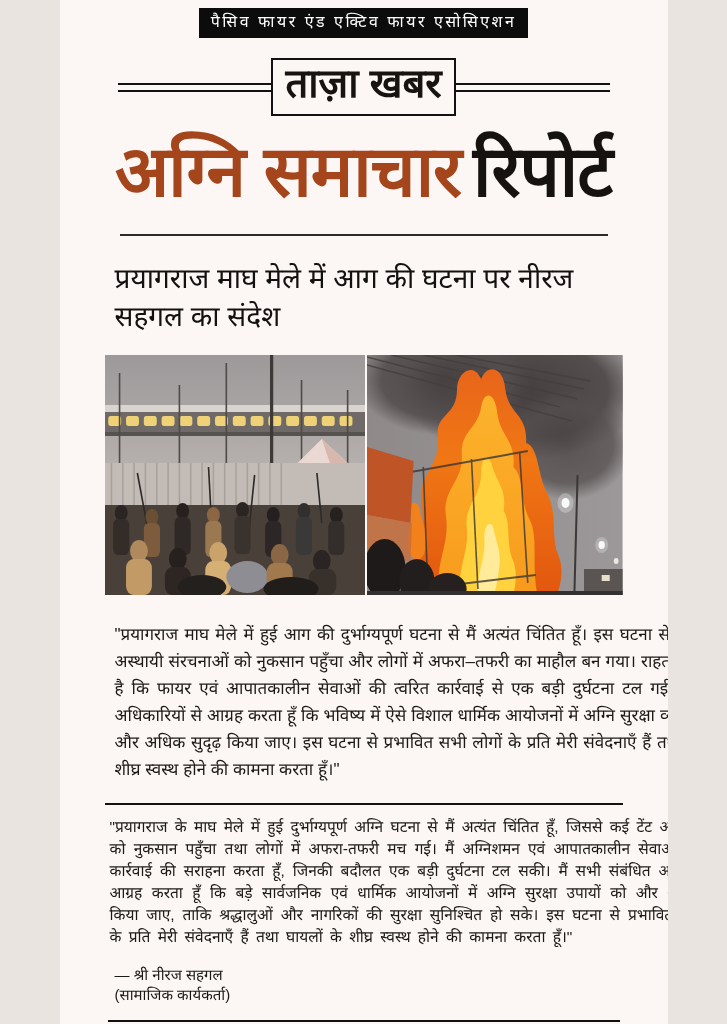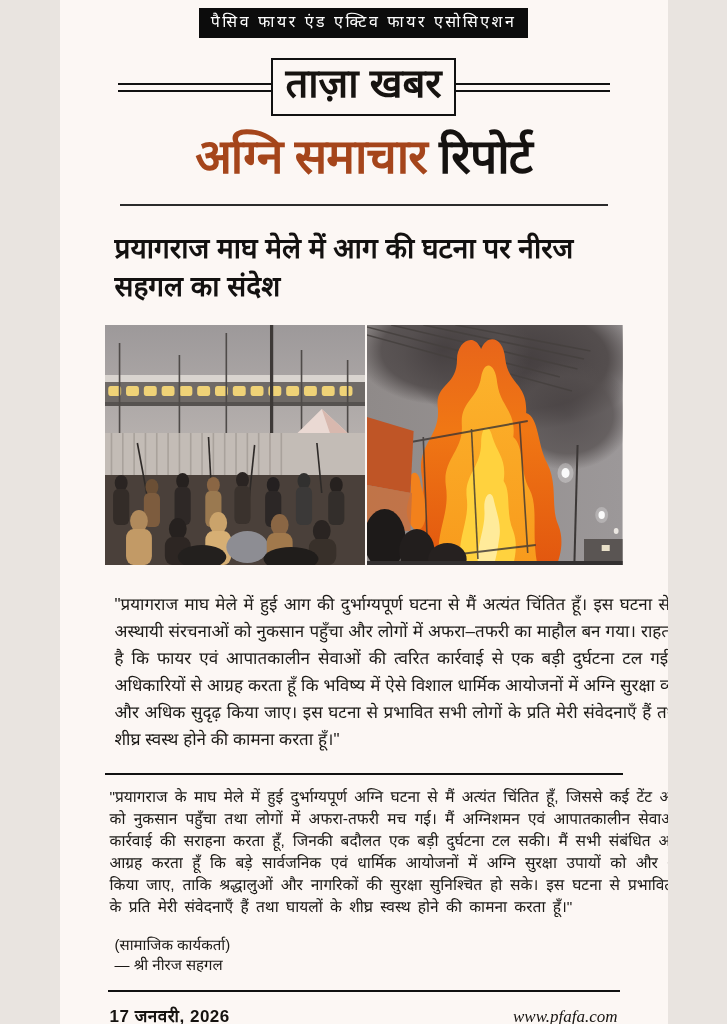--- a/index.html
+++ b/index.html
@@ -47,39 +47,39 @@
     font-weight: 800;
     line-height: 1.15;
     background: #FCF7F4;
     white-space: nowrap;
   }
 
   
   .main-title {
     text-align: center;
     margin: 10px 20px 0;
-    font-size: 48px;
+    font-size: 71px;
     font-weight: 800;
     line-height: 1.3;
     letter-spacing: -1px;
   }
   .title-accent { color: #A5451B; margin-right: 12px; }
   .title-rest { color: #151210; }
 
   .title-rule {
     border: none;
     border-top: 2px solid #2b2b2b;
     margin: 15px 60px 0;
   }
 
   
   .headline {
     margin: 24px 55px 0;
     font-size: 28px;
-    font-weight: 700;
+    font-weight: 400;
     line-height: 1.38;
     color: #131110;
   }
 
   
   .photo-row {
     display: flex;
     margin: 18px 45px 0;
     height: 240px;
     gap: 2px;
@@ -339,22 +339,22 @@
     </div>
   </div>
 
   <p class="quote-1">"प्रयागराज माघ मेले में हुई आग की दुर्भाग्यपूर्ण घटना से मैं अत्यंत चिंतित हूँ। इस घटना से कई टेंट एवं अस्थायी संरचनाओं को नुकसान पहुँचा और लोगों में अफरा–तफरी का माहौल बन गया। राहत की बात यह है कि फायर एवं आपातकालीन सेवाओं की त्वरित कार्रवाई से एक बड़ी दुर्घटना टल गई। मैं संबंधित अधिकारियों से आग्रह करता हूँ कि भविष्य में ऐसे विशाल धार्मिक आयोजनों में अग्नि सुरक्षा व्यवस्थाओं को और अधिक सुदृढ़ किया जाए। इस घटना से प्रभावित सभी लोगों के प्रति मेरी संवेदनाएँ हैं तथा घायलों के शीघ्र स्वस्थ होने की कामना करता हूँ।"</p>
 
   <hr class="section-divider">
 
   <p class="quote-2">"प्रयागराज के माघ मेले में हुई दुर्भाग्यपूर्ण अग्नि घटना से मैं अत्यंत चिंतित हूँ, जिससे कई टेंट और सुविधाओं को नुकसान पहुँचा तथा लोगों में अफरा-तफरी मच गई। मैं अग्निशमन एवं आपातकालीन सेवाओं की त्वरित कार्रवाई की सराहना करता हूँ, जिनकी बदौलत एक बड़ी दुर्घटना टल सकी। मैं सभी संबंधित अधिकारियों से आग्रह करता हूँ कि बड़े सार्वजनिक एवं धार्मिक आयोजनों में अग्नि सुरक्षा उपायों को और अधिक सुदृढ़ किया जाए, ताकि श्रद्धालुओं और नागरिकों की सुरक्षा सुनिश्चित हो सके। इस घटना से प्रभावित सभी लोगों के प्रति मेरी संवेदनाएँ हैं तथा घायलों के शीघ्र स्वस्थ होने की कामना करता हूँ।"</p>
 
   <div class="attribution">
+    <div>— श्री नीरज सहगल</div>
     <div>(सामाजिक कार्यकर्ता)</div>
-    <div>— श्री नीरज सहगल</div>
   </div>
 
   <hr class="footer-rule">
 
   <div class="footer-row">
     <div class="footer-date">17 जनवरी, 2026</div>
     <div class="footer-site">www.pfafa.com</div>
   </div>
 
 </div>

